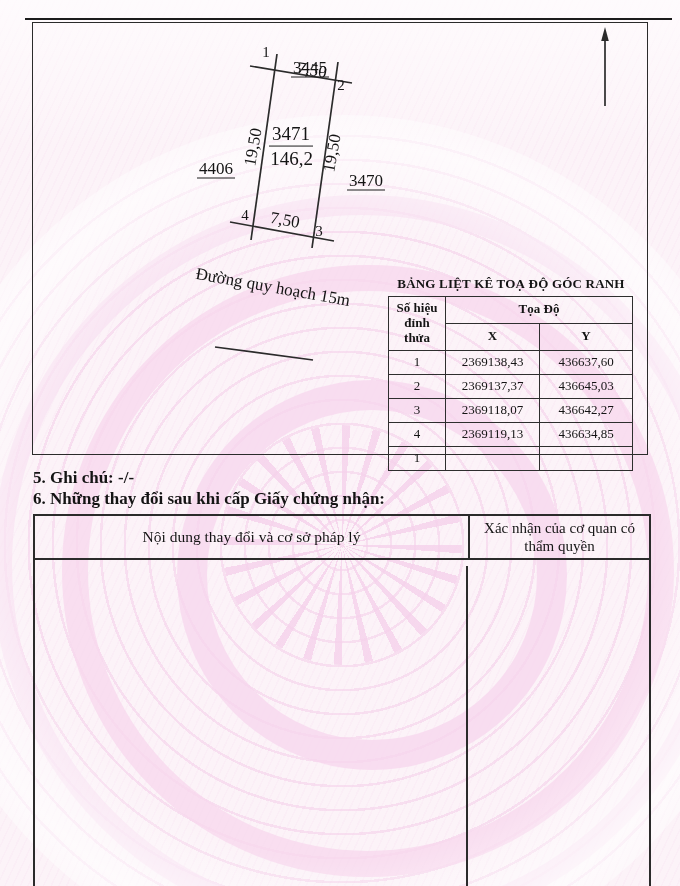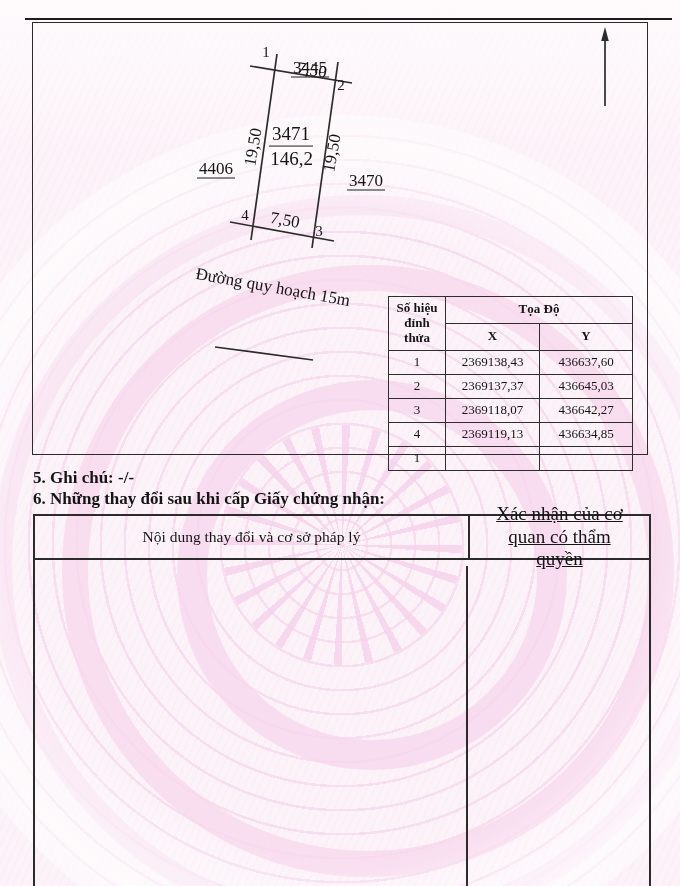--- a/index.html
+++ b/index.html
@@ -76,21 +76,21 @@
   table.coord td.hd{font-weight:bold;}
   
   .changes{
     position:absolute;left:33px;top:514px;width:618px;height:372px;
     border:2px solid #2b2b2b;border-bottom:none;box-sizing:border-box;z-index:3;
   }
   .ct-header{display:flex;height:44px;border-bottom:2px solid #2b2b2b;box-sizing:border-box;}
   .ct-h1{width:433px;display:flex;align-items:center;justify-content:center;
     font-size:15.5px;text-align:center;box-sizing:border-box;}
   .ct-h2{flex:1;border-left:2px solid #2b2b2b;display:flex;align-items:center;justify-content:center;
-    font-size:19px;text-align:center;line-height:1.2;box-sizing:border-box;padding:0 14px;text-decoration:underline;}
+    font-size:15px;text-align:center;line-height:1.2;box-sizing:border-box;padding:0 14px;}
   .ct-divider{position:absolute;left:431px;top:50px;bottom:0;width:2px;background:#2b2b2b;}
 </style>
 </head>
 <body>
 
 <div class="page">
 
   <div class="wm">
     <div class="wm-texture"></div>
     <div class="wm-ring wm-rings"></div>
@@ -137,20 +137,21 @@
 
   <div class="lbl rotL" style="left:332px;top:153px;">19,50</div>
   <div class="lbl u" style="left:366px;top:152px;">3470</div>
 
   <div class="lbl vertex" style="left:245px;top:215px;">4</div>
   <div class="lbl rot10" style="left:285px;top:220px;">7,50</div>
   <div class="lbl vertex" style="left:319px;top:231px;">3</div>
 
   <div class="lbl rot10" style="left:273px;top:287px;">Đường quy hoạch 15m</div>
 
+  <div class="coord-title">BẢNG LIỆT KÊ TOẠ ĐỘ GÓC RANH</div>
 
   <table class="coord">
     <colgroup>
         <col style="width:57px">
         <col style="width:94px">
         <col style="width:93px">
       </colgroup>
     <tbody>
       <tr style="height:19px;">
         <td class="hd" rowspan="2">Số hiệu đỉnh thửa</td>

